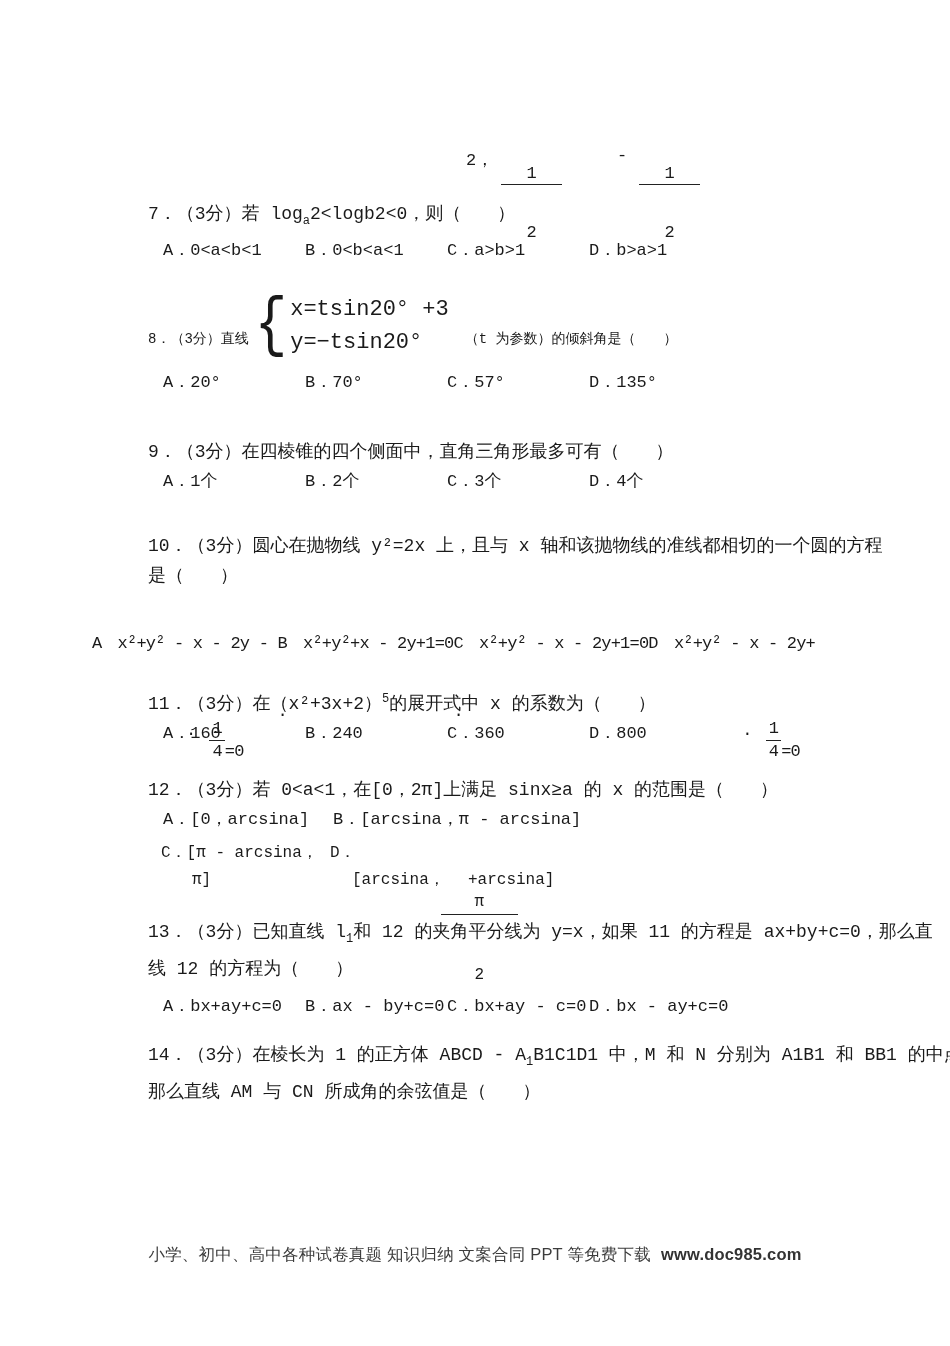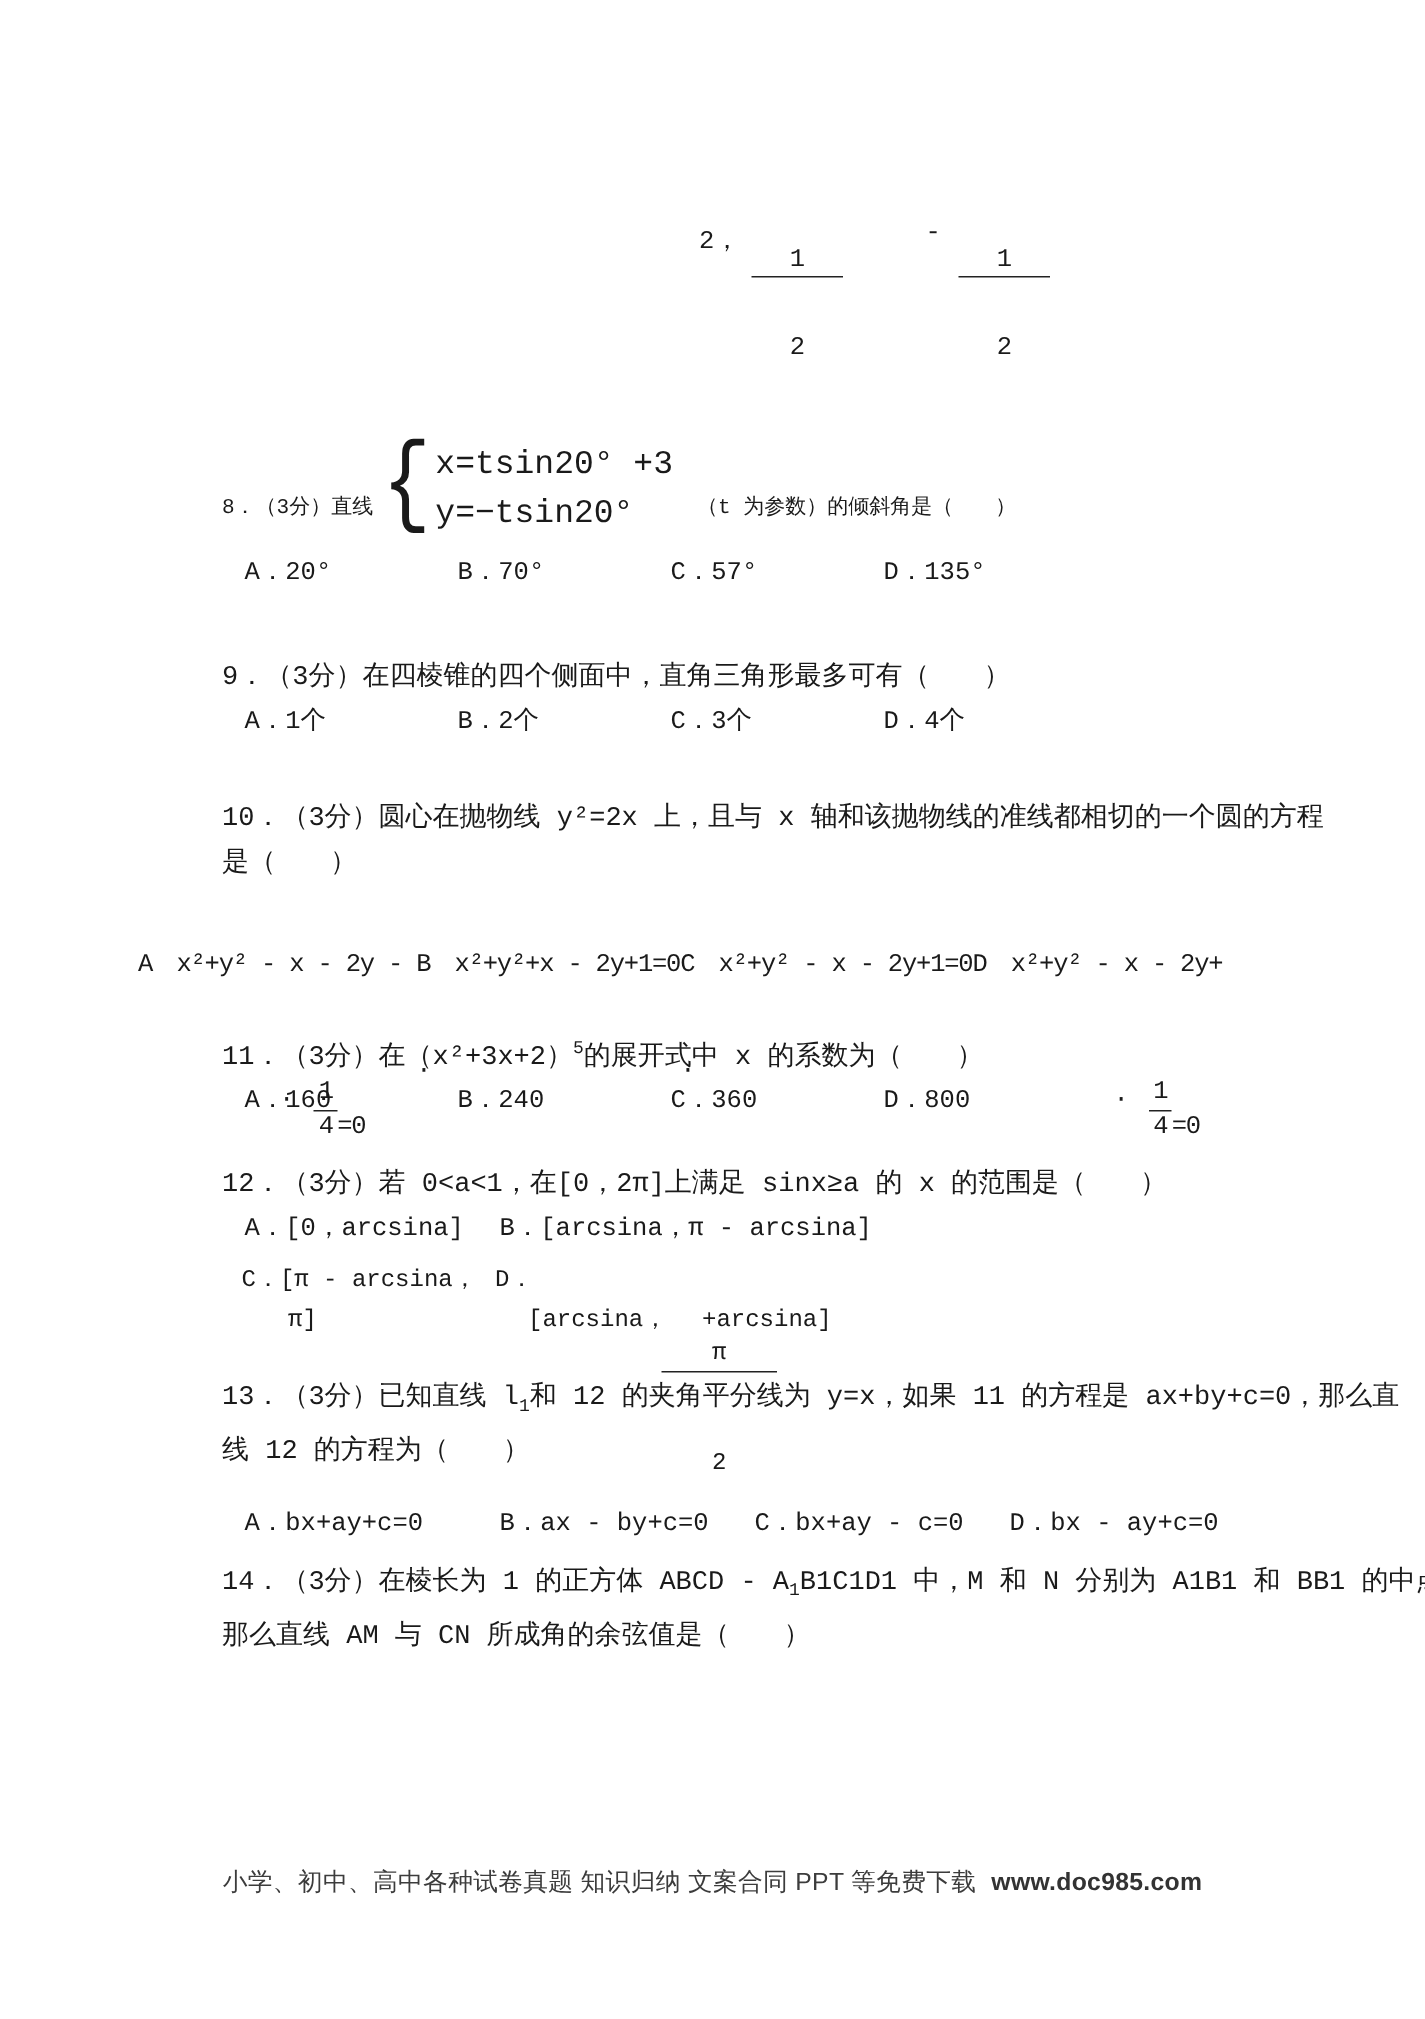--- a/index.html
+++ b/index.html
@@ -69,20 +69,29 @@
       <span class="fnum">1</span>
       <span class="fden">2</span>
     </span>
     <span class="abs" style="left:617px; top:22px;">-</span>
     <span class="abs frac" style="left:639px; top:2px;">
       <span class="fnum">1</span>
       <span class="fden">2</span>
     </span>
   </div>
 
+  <div class="block" style="top:199px;">
+    <div class="stem"><span>7．（3分）若 log</span><sub class="sb">a</sub><span>2&lt;logb2&lt;0，则（　　）</span></div>
+    <div class="opts">
+      <span class="opt">A．0&lt;a&lt;b&lt;1</span>
+      <span class="opt">B．0&lt;b&lt;a&lt;1</span>
+      <span class="opt">C．a&gt;b&gt;1</span>
+      <span class="opt">D．b&gt;a&gt;1</span>
+    </div>
+  </div>
 
   <div class="block" style="top:293px;">
     <div class="q8-head">
       <span class="q8-pre">8．（3分）直线</span>
       <span class="q8-brace">{</span>
       <span class="q8-sys"><span>x=tsin20° +3</span><br><span>y=−tsin20°</span></span>
       <span class="q8-post">（t 为参数）的倾斜角是（　　）</span>
     </div>
     <div class="opts" style="margin-top:10px;">
       <span class="opt">A．20°</span>
@@ -154,21 +163,21 @@
         <span class="fnum">π</span>
         <span class="fden">2</span>
       </span>
       <span class="abs" style="left:468px; top:27px;">+arcsina]</span>
     </div>
   </div>
 
   <div class="block" style="top:917px;">
     <div class="stem"><span>13．（3分）已知直线 l</span><sub class="sb">1</sub><span>和 12 的夹角平分线为 y=x，如果 11 的方程是 ax+by+c=0，那么直</span></div>
     <div class="stem">线 12 的方程为（　　）</div>
-    <div class="opts" style="margin-top:20px;gap:28px;">
+    <div class="opts" style="margin-top:9px;">
       <span class="opt">A．bx+ay+c=0</span>
       <span class="opt">B．ax - by+c=0</span>
       <span class="opt">C．bx+ay - c=0</span>
       <span class="opt">D．bx - ay+c=0</span>
     </div>
   </div>
 
   <div class="block" style="top:1040px;">
     <div class="stem"><span>14．（3分）在棱长为 1 的正方体 ABCD - A</span><sub class="sb">1</sub><span>B1C1D1 中，M 和 N 分别为 A1B1 和 BB1 的中点，</span></div>
     <div class="stem">那么直线 AM 与 CN 所成角的余弦值是（　　）</div>

